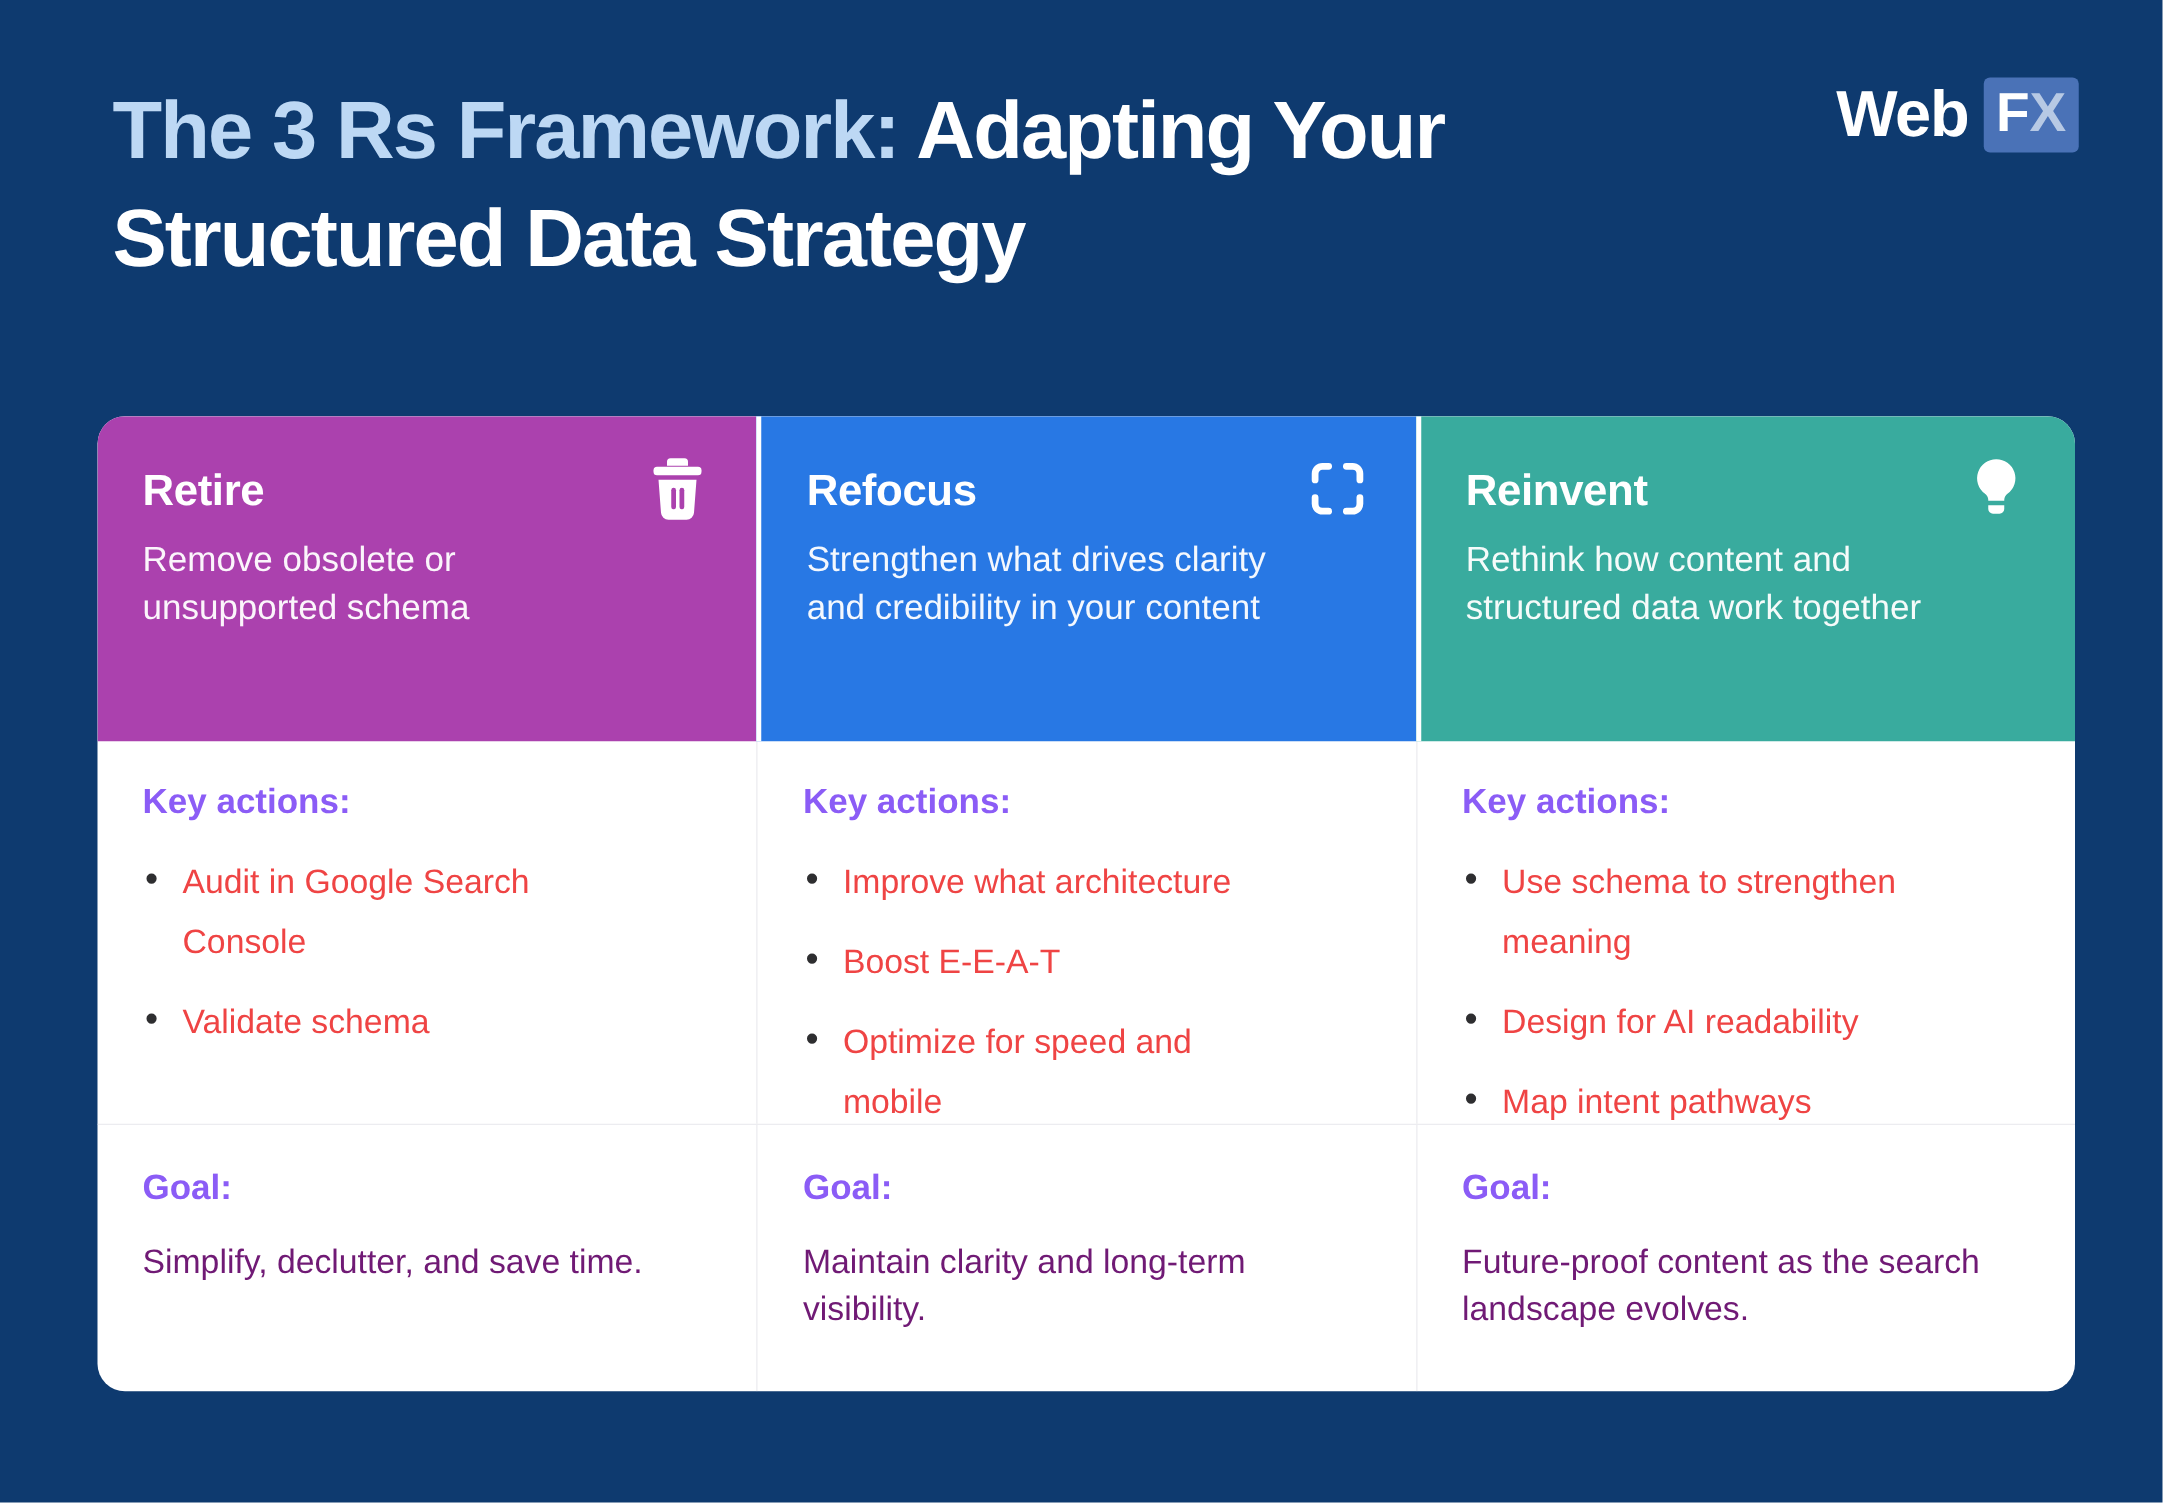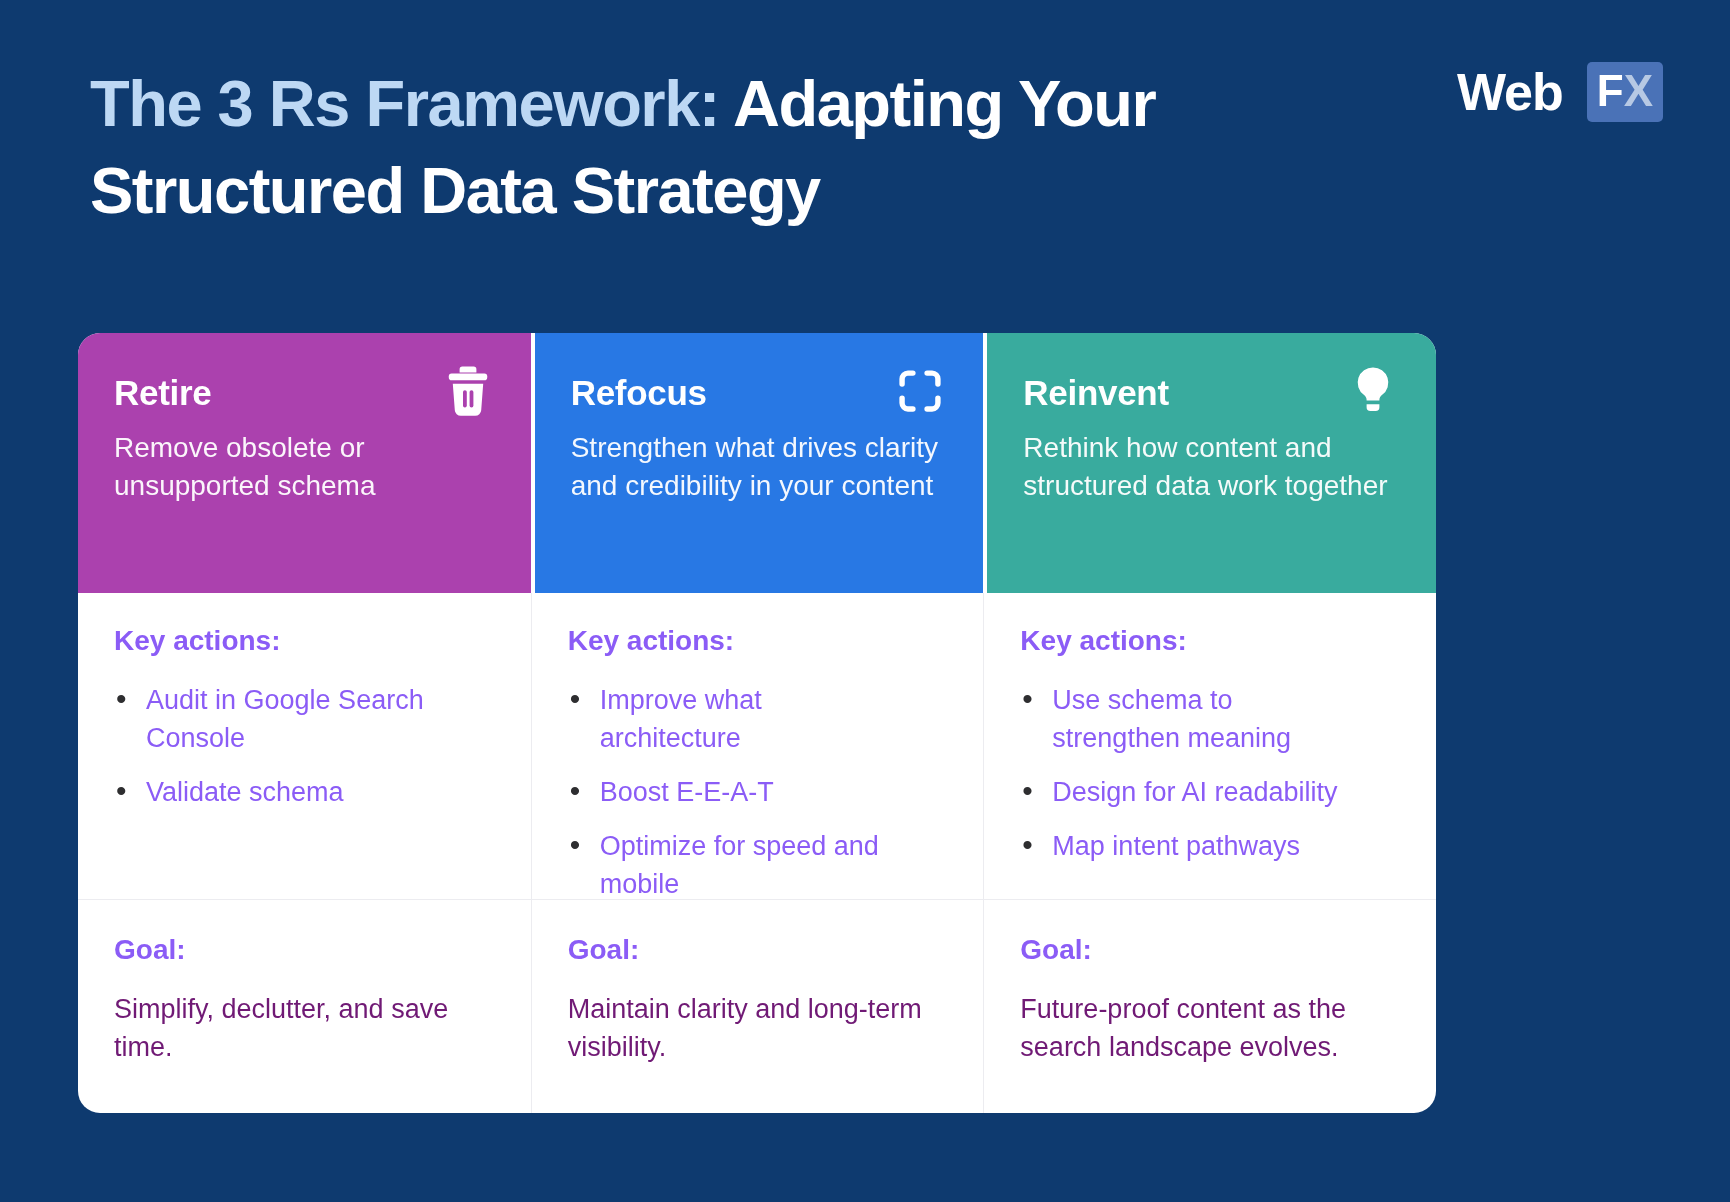--- a/index.html
+++ b/index.html
@@ -19,38 +19,38 @@
     font-size:65px;line-height:87px;font-weight:bold;
     letter-spacing:-1.5px;
     max-width:1150px;
     color:#ffffff;
   }
   .page-title .hl{color:#bdd8f4;}
   .page-title .wh{color:#ffffff;}
 
   .logo{
     position:absolute;top:62px;right:67px;
-    display:flex;align-items:center;gap:24px;margin-left:12px;
+    display:flex;align-items:center;gap:12px;margin-left:12px;
   }
   .logo-web{
     color:#ffffff;font-weight:bold;font-size:52px;letter-spacing:-1px;
   }
   .logo-fx{
     background:#4a72b7;border-radius:5px;
     padding:4px 10px 6px 10px;
     font-weight:bold;font-size:44px;letter-spacing:0px;
     display:inline-flex;align-items:center;
   }
   .logo-fx .f{color:#ffffff;}
   .logo-fx .x{color:#b7c9e4;}
 
   
   .card{
     position:absolute;left:78px;top:333px;
-    width:1358px;height:780px;
+    width:1582px;height:780px;
     background:#ffffff;border-radius:22px;
     overflow:hidden;
     display:flex;
   }
   .col{flex:1 1 0;display:flex;flex-direction:column;min-width:0;}
 
   .col-header{
     height:260px;box-sizing:border-box;
     padding:40px 36px 0 36px;
     position:relative;color:#fff;
@@ -79,21 +79,21 @@
   .col + .col .col-actions,
   .col + .col .col-goal{border-left:1px solid #ececf0;}
   .section-label{
     font-size:28px;font-weight:bold;color:#8b5cf6;margin:0 0 24px 0;
   }
   ul.actions{
     list-style:none;margin:0;padding:0 60px 0 0;
   }
   ul.actions li{
     position:relative;padding-left:32px;
-    font-size:27px;line-height:38px;color:#8b5cf6;
+    font-size:27px;line-height:48px;color:#ef4444;
     margin-bottom:16px;
     max-width:392px;
   }
   ul.actions li::before{
     content:"•";
     position:absolute;left:2px;top:-1px;
     font-size:30px;color:#2e2e30;
   }
 
   .col-goal{

